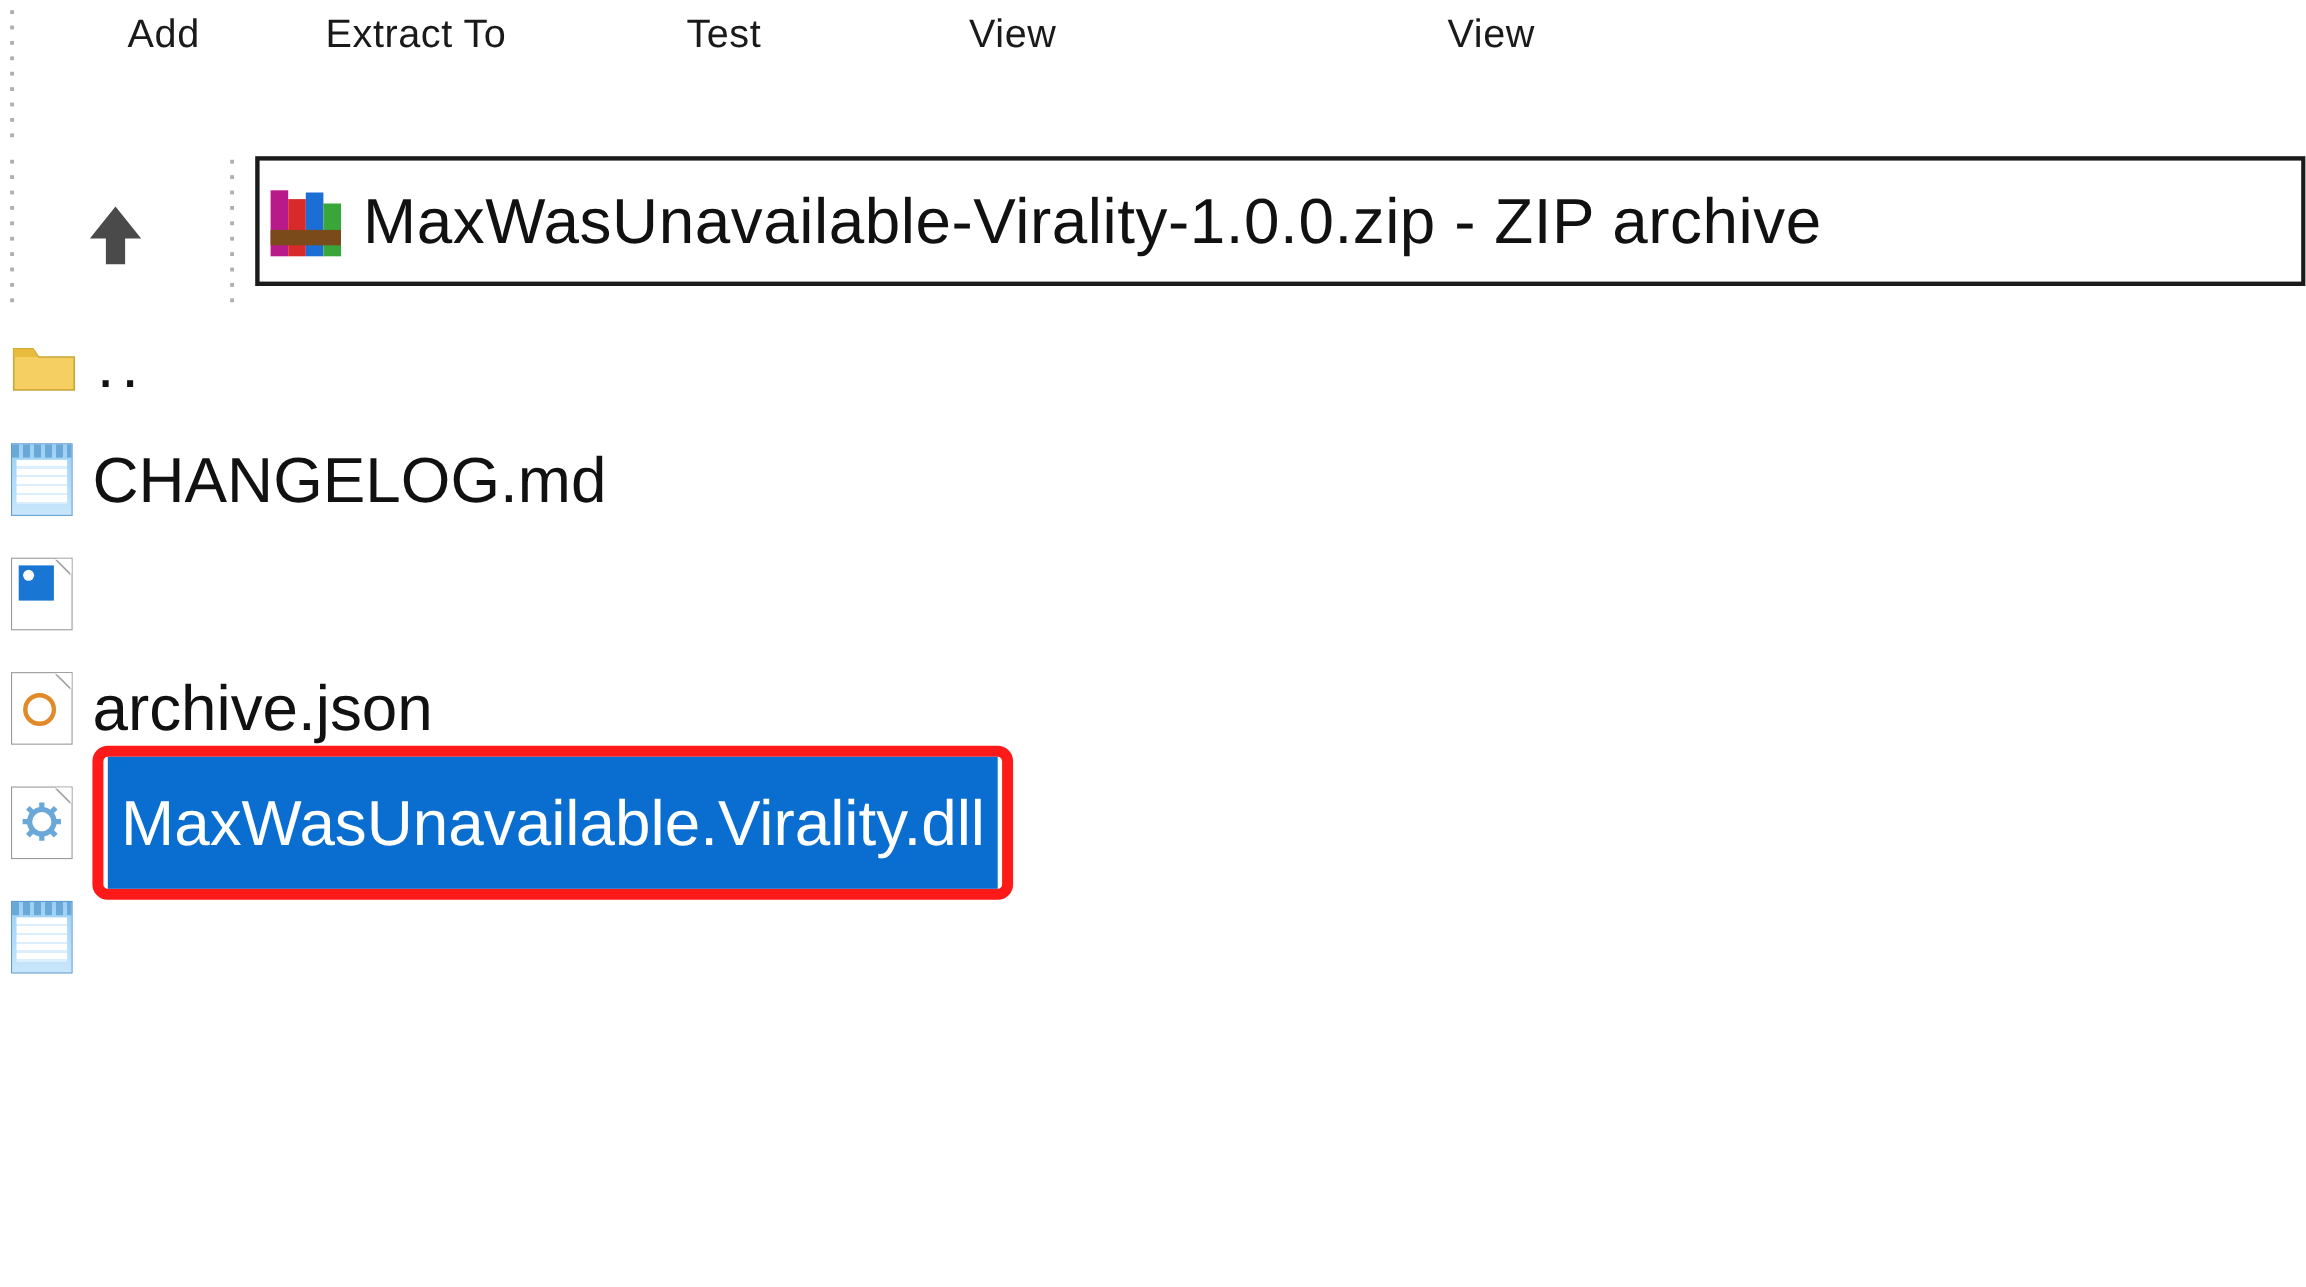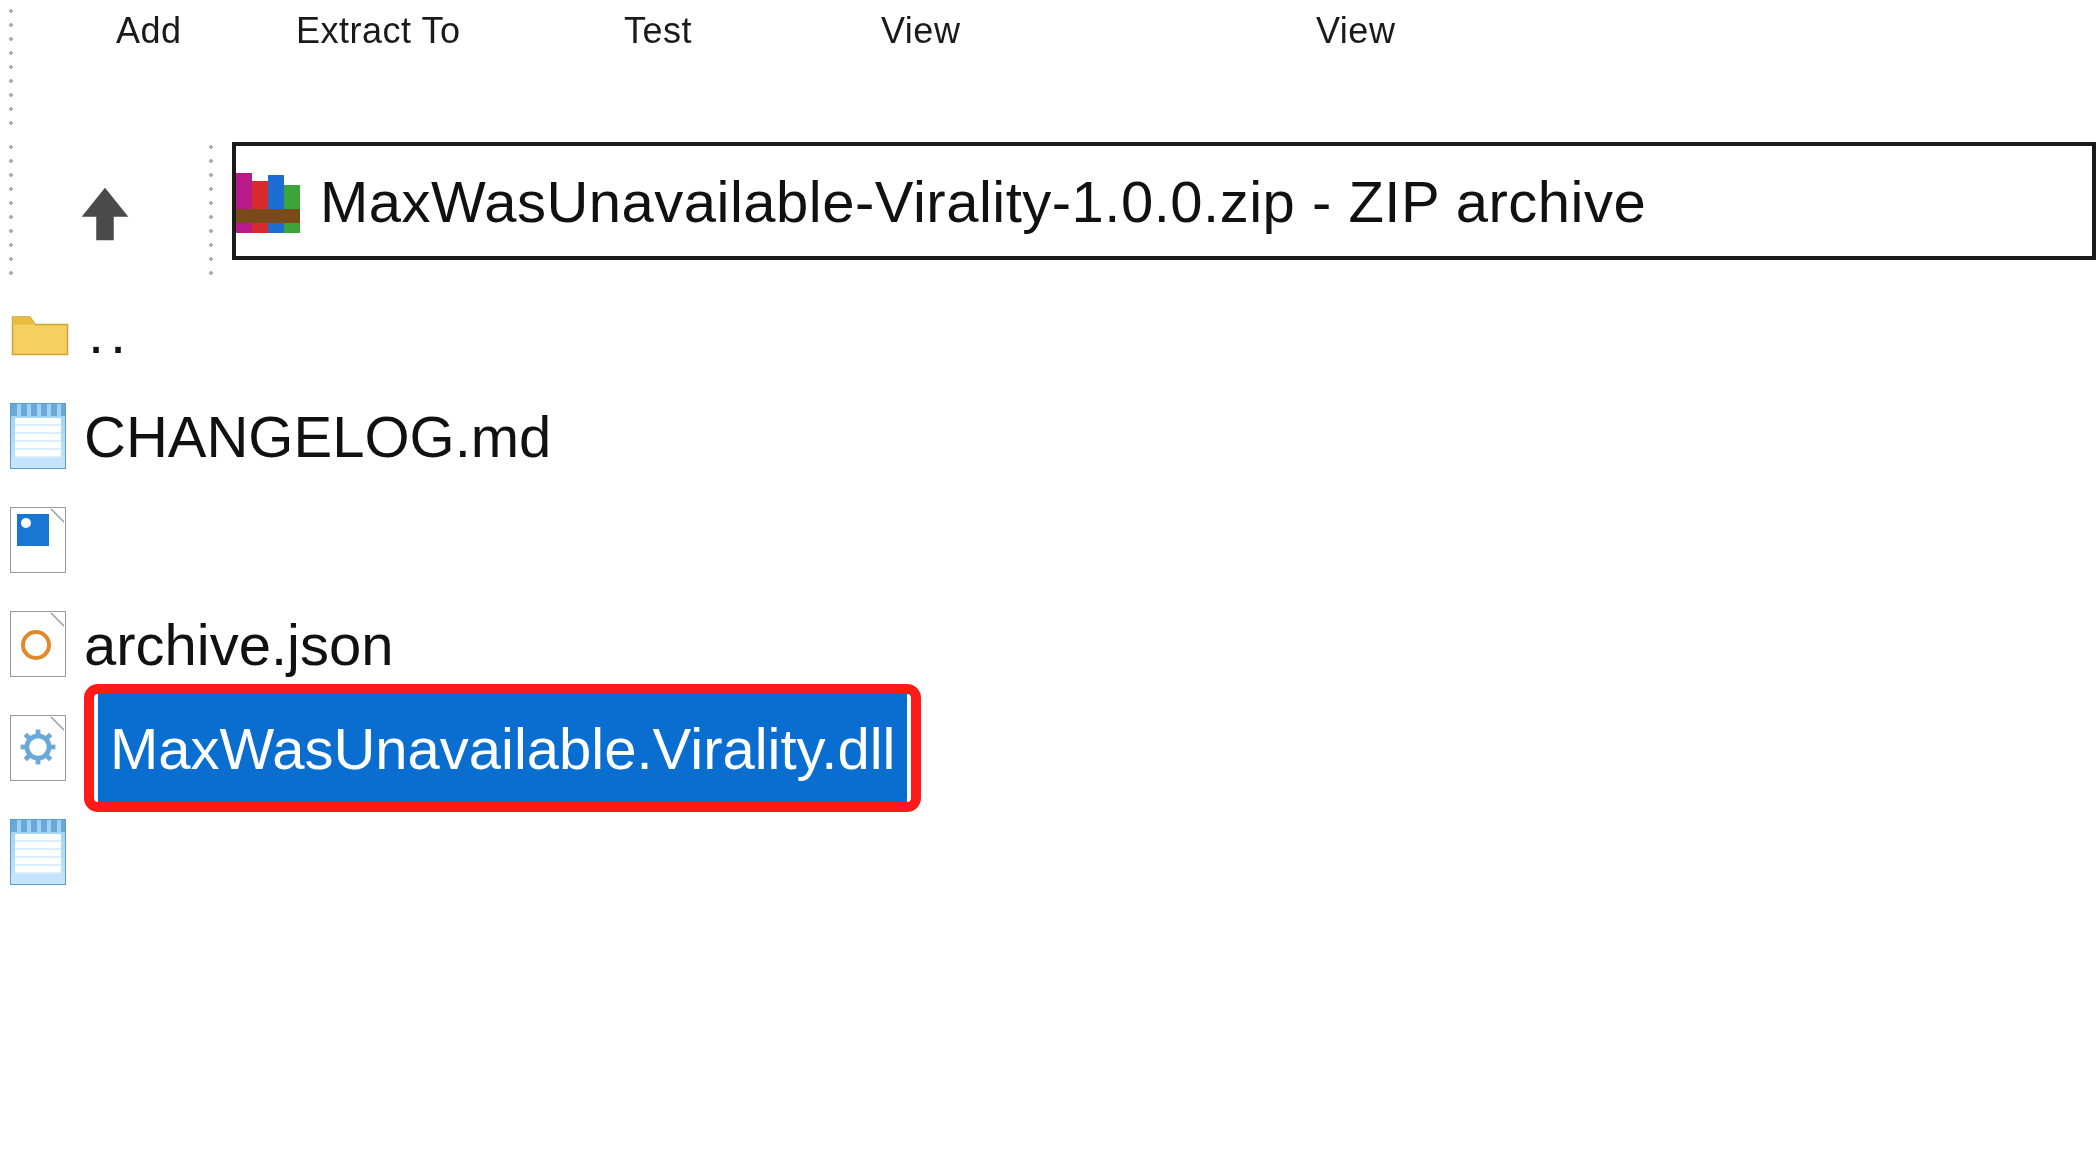--- a/index.html
+++ b/index.html
@@ -62,20 +62,21 @@
   .addressbar {
     position: absolute;
     left: 232px; top: 6px;
     right: 0px;
     height: 118px;
     border: 4px solid #1b1b1b;
     background: #ffffff;
     display: flex;
     align-items: center;
     gap: 20px;
+    padding-left: 10px;
     overflow: hidden;
   }
   .addressbar .winrar-ico {
     width: 64px; height: 64px;
     flex-shrink: 0;
     position: relative;
   }
   .winrar-ico .books {
     position: absolute; inset: 0;
     display: flex; align-items: flex-end;
@@ -110,21 +111,21 @@
   .row .label {
     font-size: 58px;
     color: #111;
     white-space: nowrap;
   }
   .row.parent .label { font-size: 58px; letter-spacing: 6px; }
   .row.selected .label {
     background: #0a6ed1;
     color: #ffffff;
     padding: 0 12px;
-    height: 108px;
+    height: 120px;
     display: inline-flex;
     align-items: center;
   }
   .row.selected .highlight-frame {
     position: relative;
     display: inline-flex;
     align-items: center;
     border: 10px solid #ff1a1a;
     border-radius: 14px;
     padding: 0 4px;

